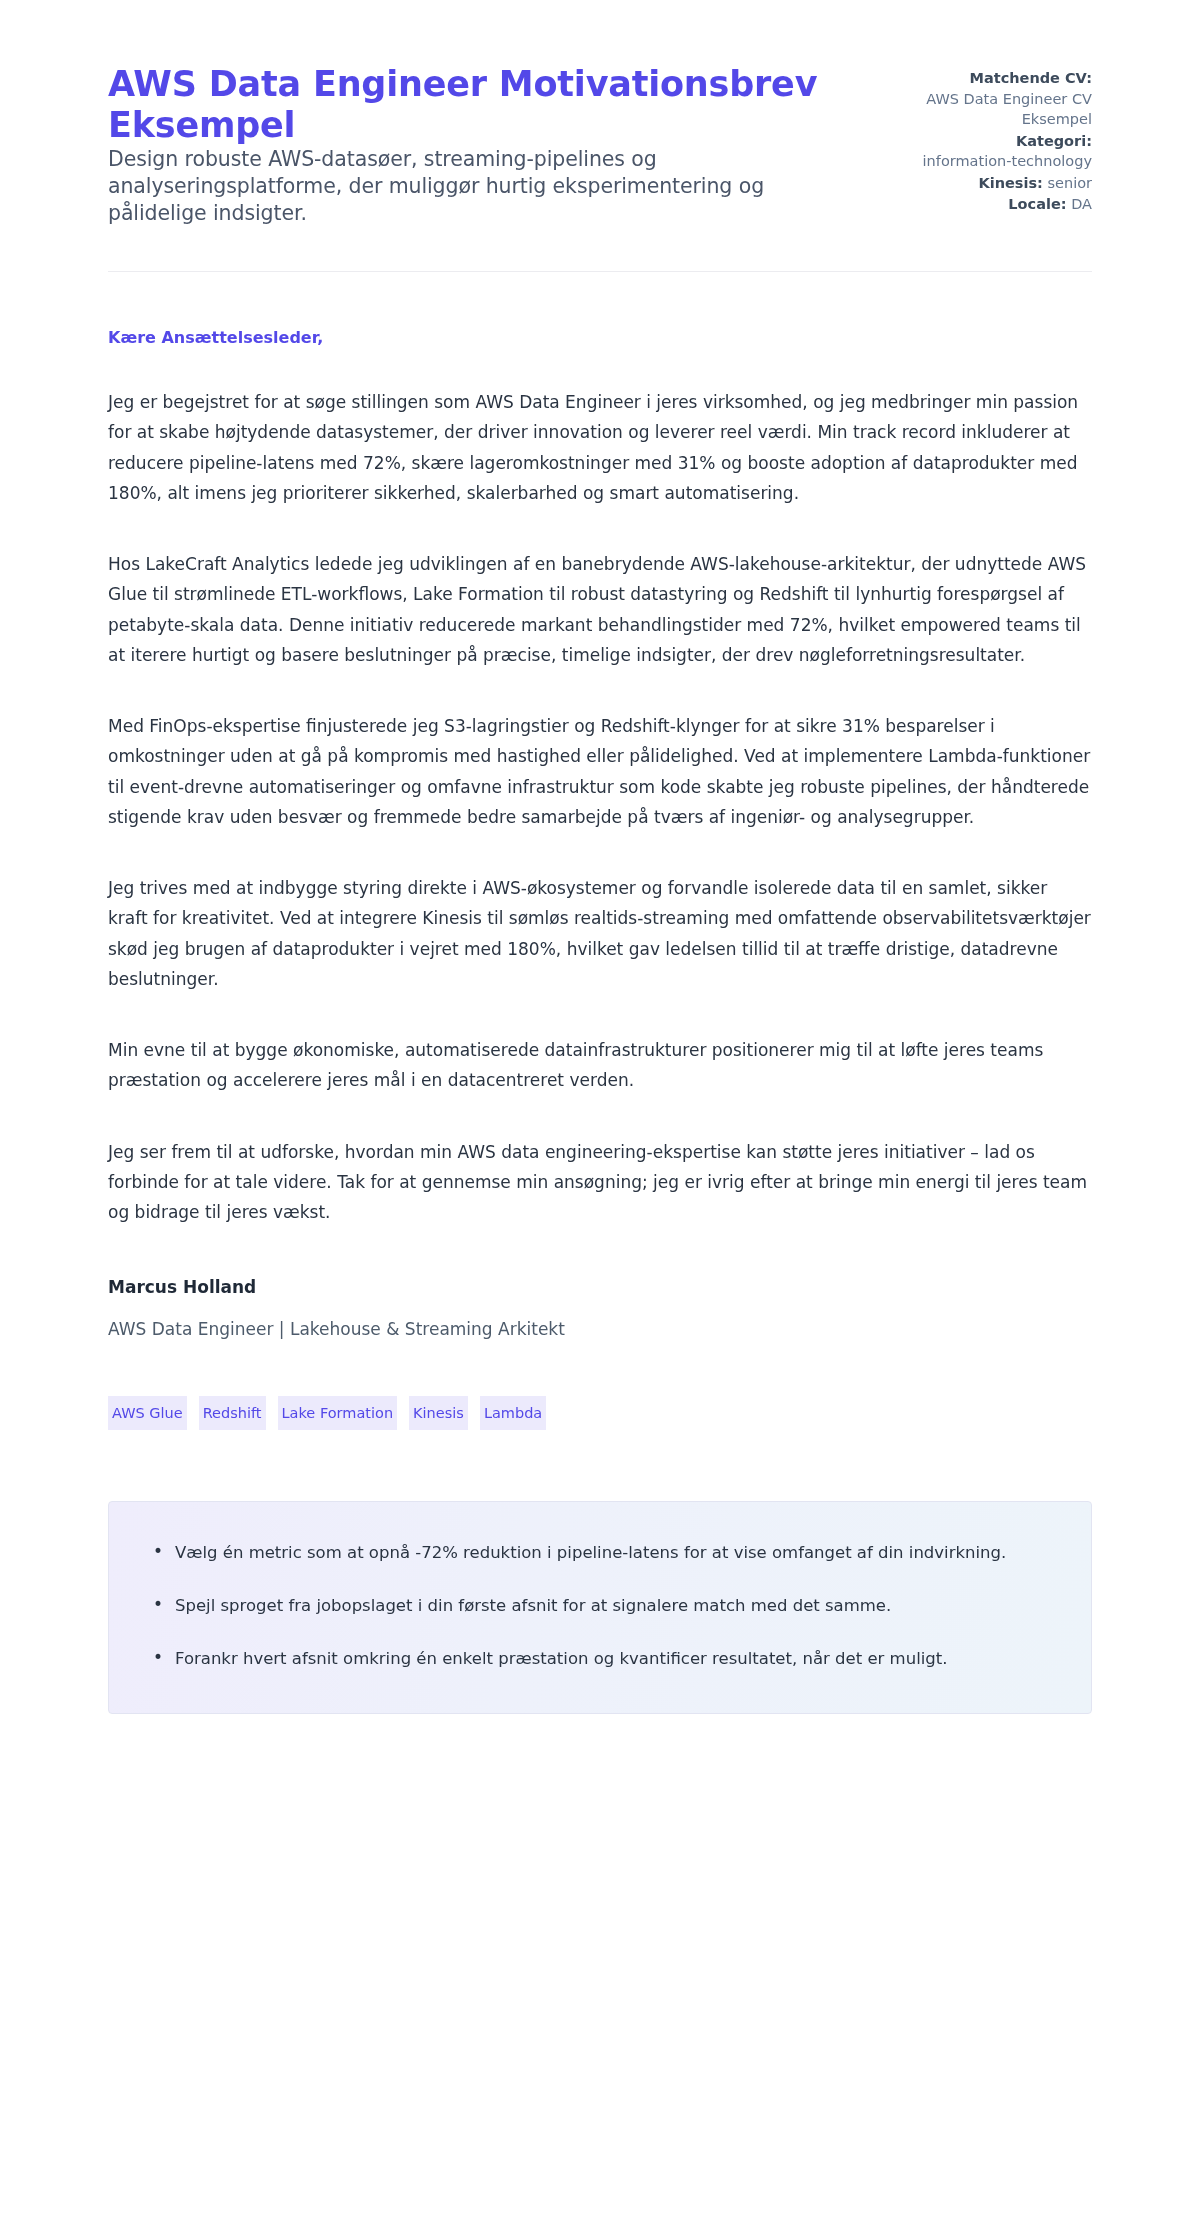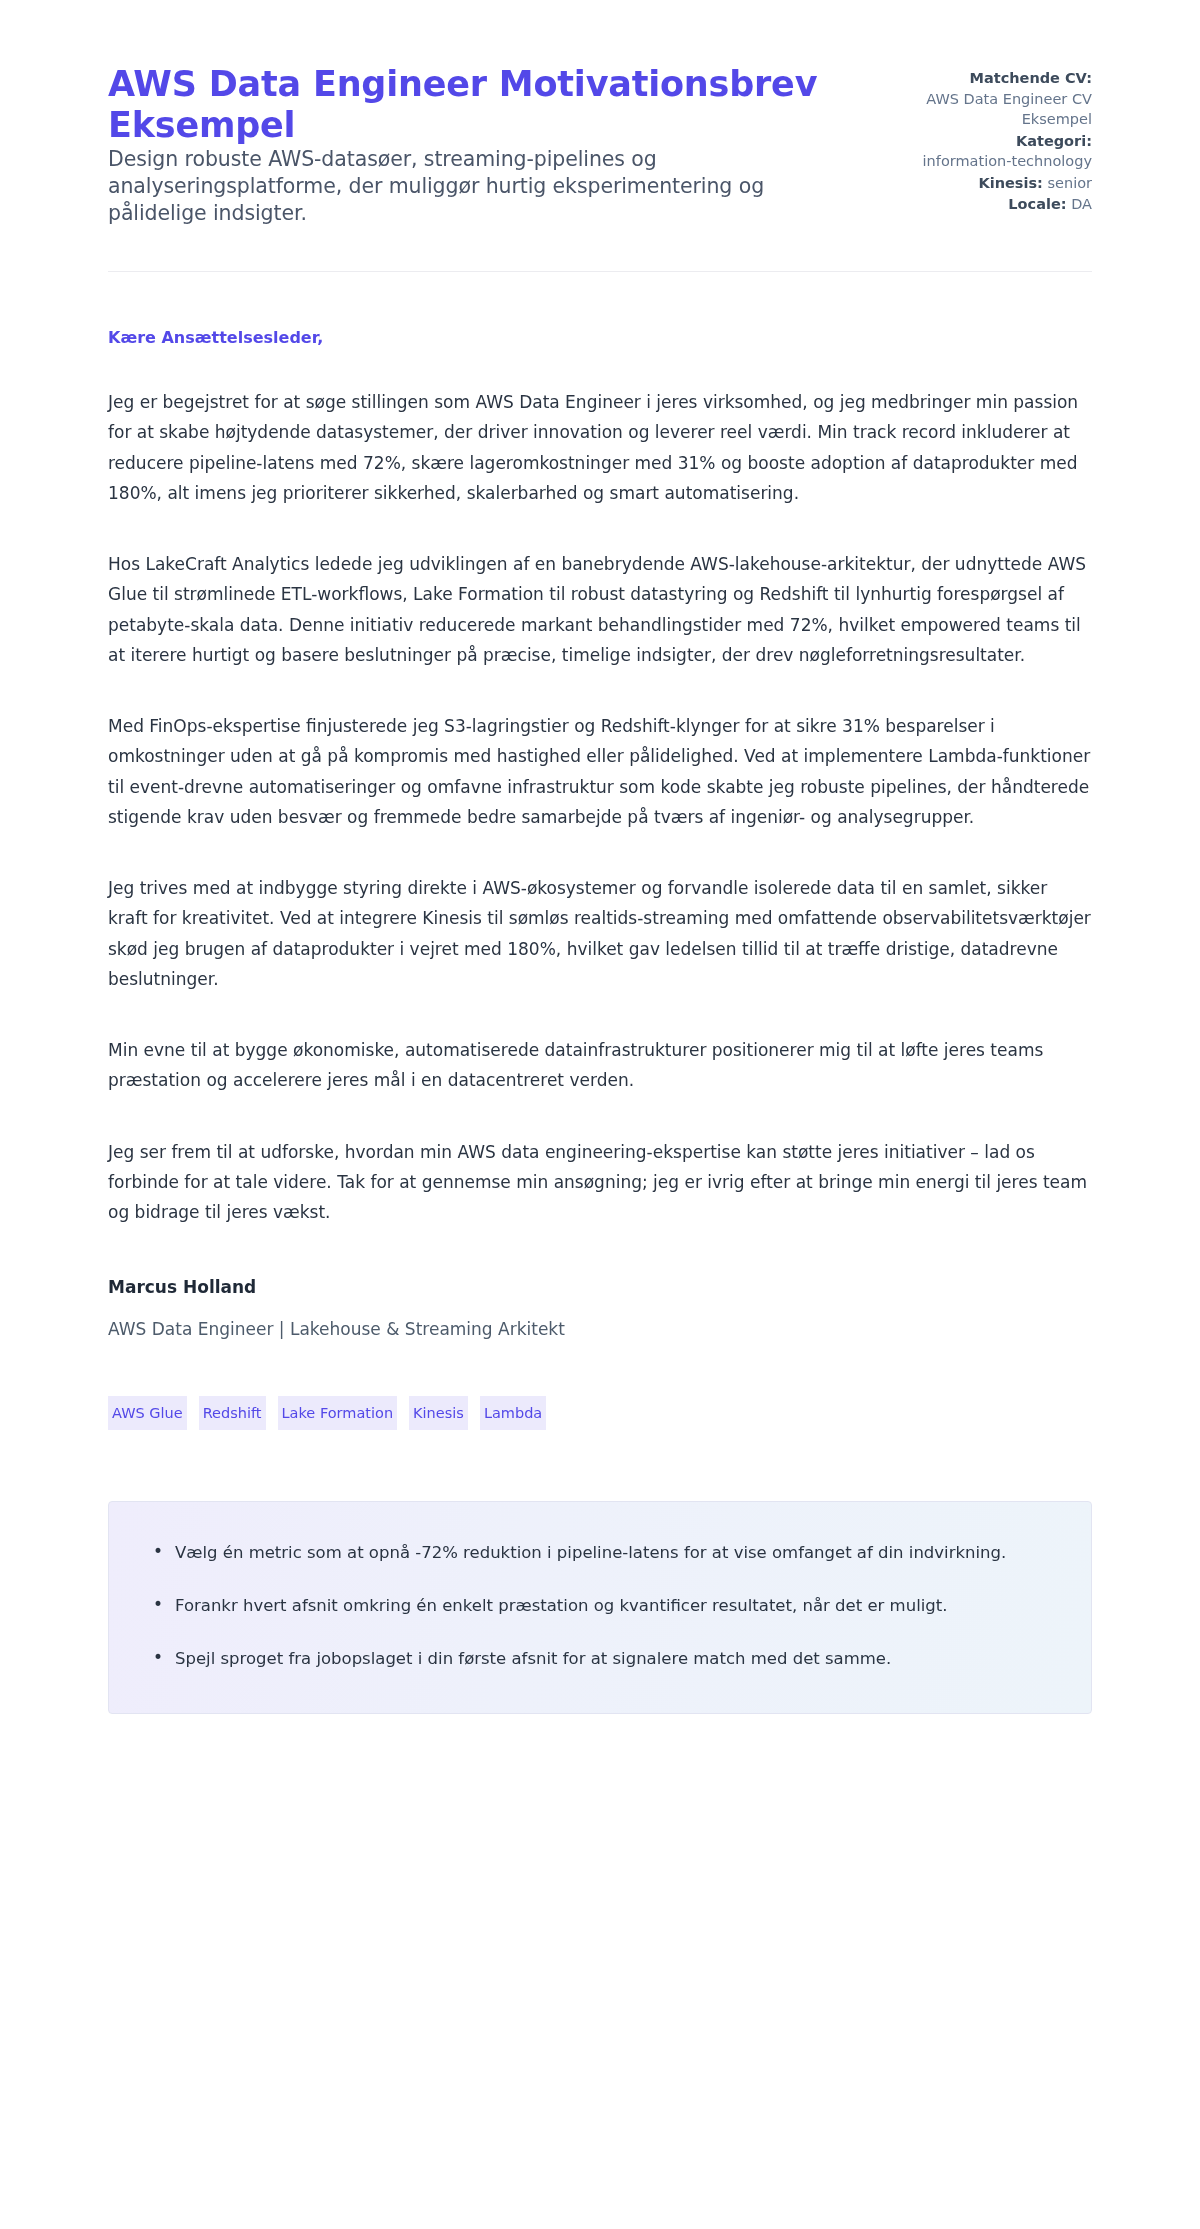--- a/index.html
+++ b/index.html
@@ -237,19 +237,19 @@
       <span class="tag-chip">AWS Glue</span>
       <span class="tag-chip">Redshift</span>
       <span class="tag-chip">Lake Formation</span>
       <span class="tag-chip">Kinesis</span>
       <span class="tag-chip">Lambda</span>
     </div>
 
     <div class="tip-box">
       <ul class="tip-list">
         <li>Vælg én metric som at opnå -72% reduktion i pipeline-latens for at vise omfanget af din indvirkning.</li>
+        <li>Spejl sproget fra jobopslaget i din første afsnit for at signalere match med det samme.</li>
         <li>Forankr hvert afsnit omkring én enkelt præstation og kvantificer resultatet, når det er muligt.</li>
-        <li>Spejl sproget fra jobopslaget i din første afsnit for at signalere match med det samme.</li>
       </ul>
     </div>
 
   </div>
 </div>
 
 </body></html>

